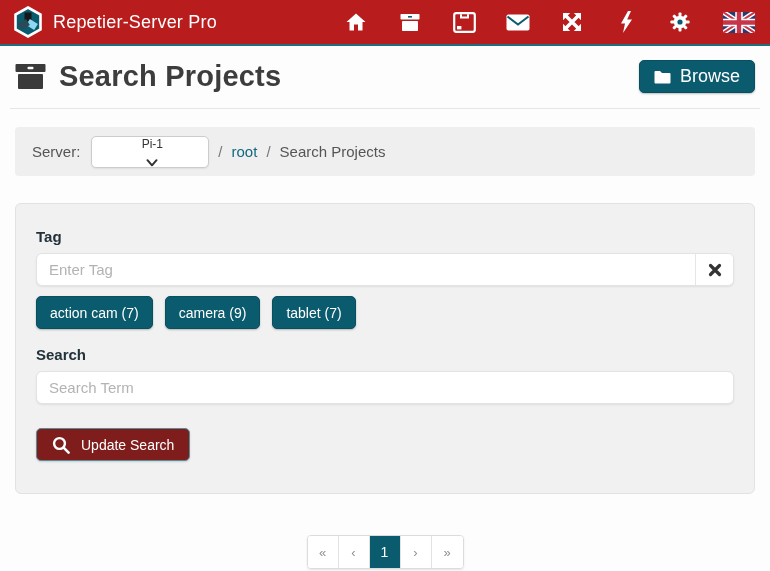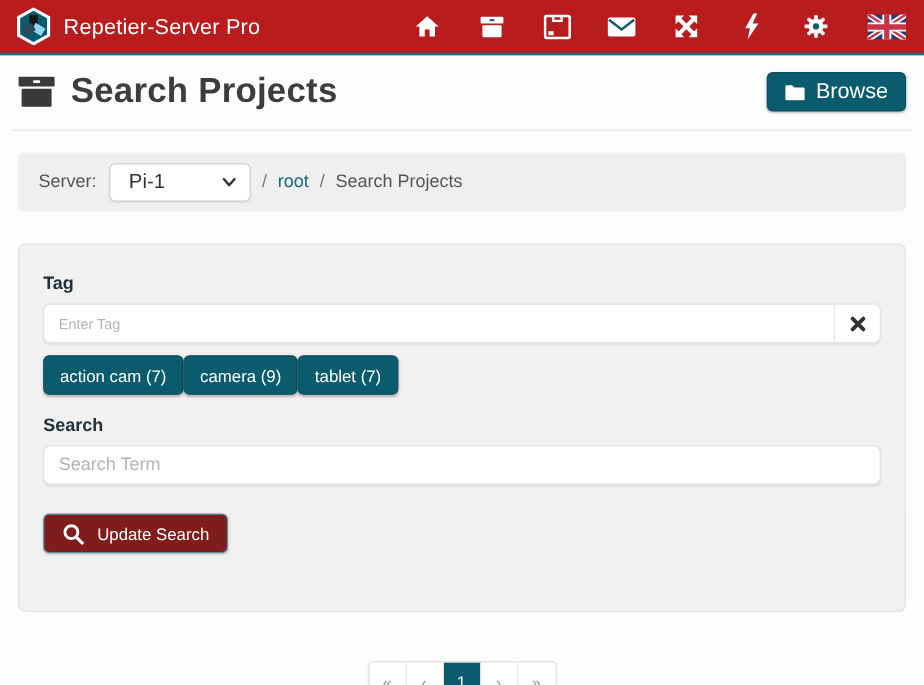--- a/index.html
+++ b/index.html
@@ -58,54 +58,55 @@
     padding:0 17px;
     font-size:15px; color:#555;
   }
   .server-label { margin-right:11px; }
   .server-select {
     width:118px; height:32px;
     background:#fff;
     border:1px solid #ccc; border-radius:5px;
     display:flex; align-items:center; justify-content:space-between;
     padding:0 11px 0 15px;
-    font-size:17px; color:#333;
+    font-size:12px; color:#333;
     cursor:pointer;
     box-shadow:0 1px 2px rgba(0,0,0,0.07);
+    flex-direction:column;
   }
   .crumb-sep { margin:0 9px; color:#777; }
   .crumb-link { color:#11697d; text-decoration:none; cursor:pointer; }
   .crumb-current { color:#555; }
 
   
   .card {
     margin:27px 15px 0;
     background:#f1f1f1;
     border:1px solid #e2e2e2;
     border-radius:6px;
-    padding:24px 20px 48px;
+    padding:24px 20px 32px;
   }
   .field-label {
     display:block;
     font-size:15px; font-weight:700; color:#22313a;
     margin-bottom:8px;
   }
   .input-group {
     display:flex;
     height:33px;
     background:#fff;
     border:1px solid #e3e3e3;
     border-radius:6px;
     box-shadow:0 1px 2px rgba(0,0,0,0.08);
     overflow:hidden;
   }
   .text-input {
     flex:1;
     border:none; outline:none;
-    font-size:12px; font-family:inherit;
+    font-size:15px; font-family:inherit;
     color:#333;
     padding:0 12px;
     background:transparent;
   }
   .text-input::placeholder { color:#b3b3b3; }
   .clear-btn {
     width:38px;
     background:#fff;
     border:none; border-left:1px solid #e6e6e6;
     display:flex; align-items:center; justify-content:center;
@@ -118,21 +119,21 @@
     border:1px solid #e3e3e3;
     border-radius:6px;
     box-shadow:0 1px 2px rgba(0,0,0,0.08);
     outline:none;
     font-size:15px; font-family:inherit;
     color:#333;
     padding:0 12px;
   }
   .single-input::placeholder { color:#b3b3b3; }
 
-  .tag-row { display:flex; margin-top:10px; margin-bottom:17px; }
+  .tag-row { display:flex; gap:12px; margin-top:10px; margin-bottom:17px; }
   .tag-btn {
     height:33px;
     background:#0b5b6e; color:#fff;
     border:1px solid #09505f; border-radius:5px;
     padding:0 13px;
     font-size:14px; font-family:inherit;
     box-shadow:0 1px 2px rgba(0,0,0,0.25);
     cursor:pointer;
   }
 

